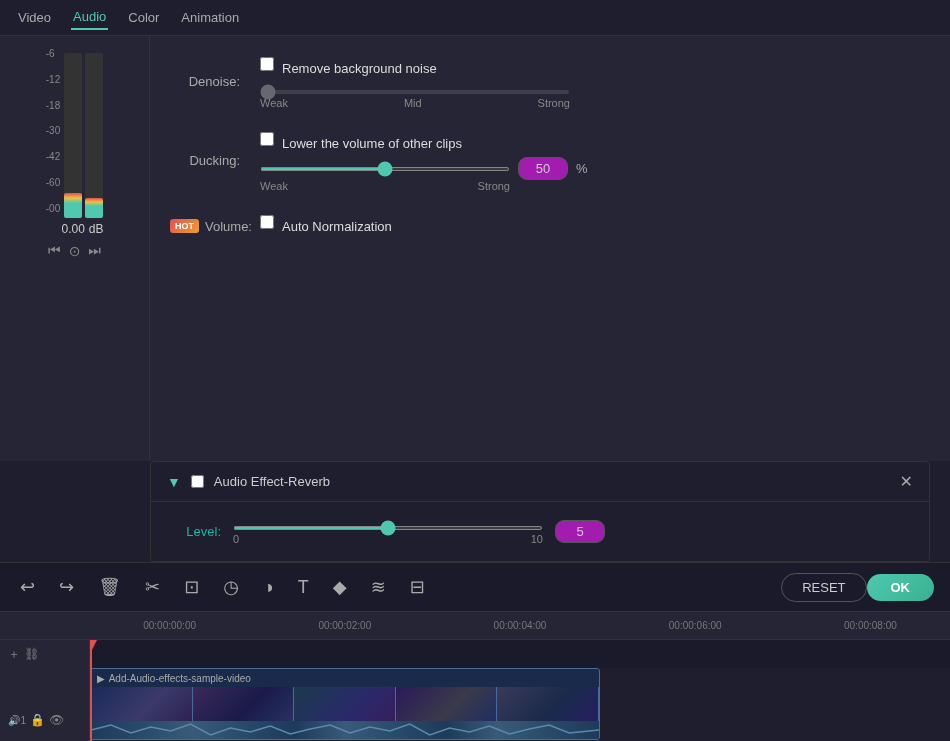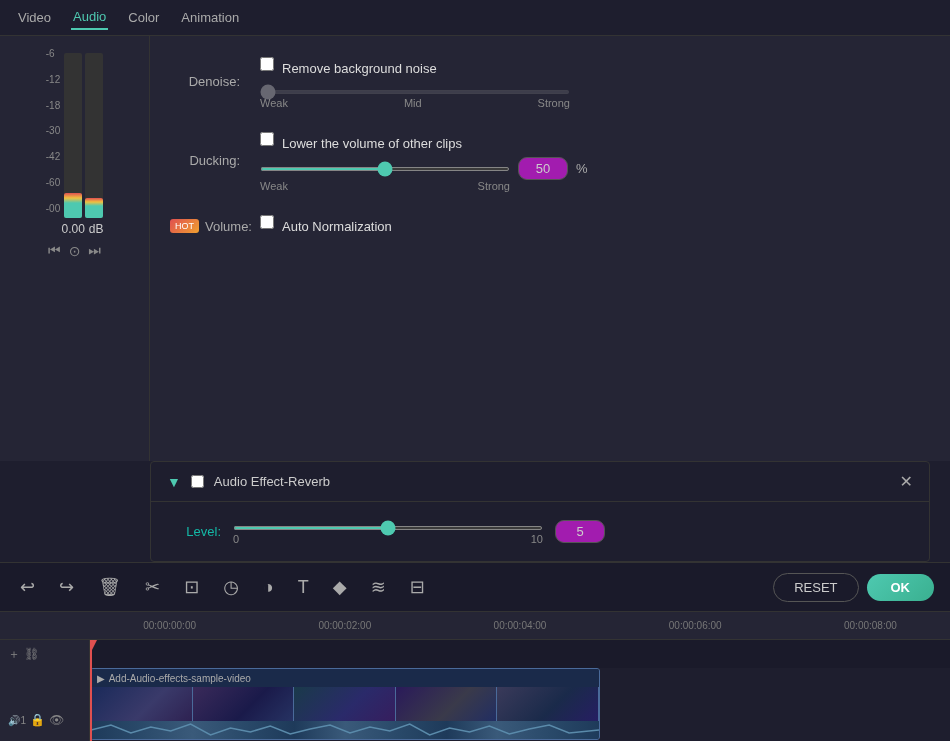--- a/index.html
+++ b/index.html
@@ -185,21 +185,21 @@
     .percent-label {
       color: #aaa;
       font-size: 13px;
     }
 
     
     .hot-badge {
       background: linear-gradient(135deg, #e05050, #f0a030);
       color: white;
       font-size: 9px;
-      font-weight: normal;
+      font-weight: bold;
       padding: 2px 5px;
       border-radius: 3px;
       text-transform: uppercase;
     }
     .volume-label-row {
       display: flex;
       align-items: center;
       gap: 6px;
     }
 
@@ -277,21 +277,21 @@
       border: none;
       color: #aaa;
       cursor: pointer;
       font-size: 18px;
       padding: 4px;
       border-radius: 3px;
     }
     .toolbar-right {
       display: flex;
       align-items: center;
-      gap: 8px;
+      gap: 0;
     }
     .reset-btn {
       border: 1px solid #555;
       background: none;
       color: #ccc;
       padding: 6px 20px;
       border-radius: 16px;
       cursor: pointer;
       font-size: 13px;
     }

